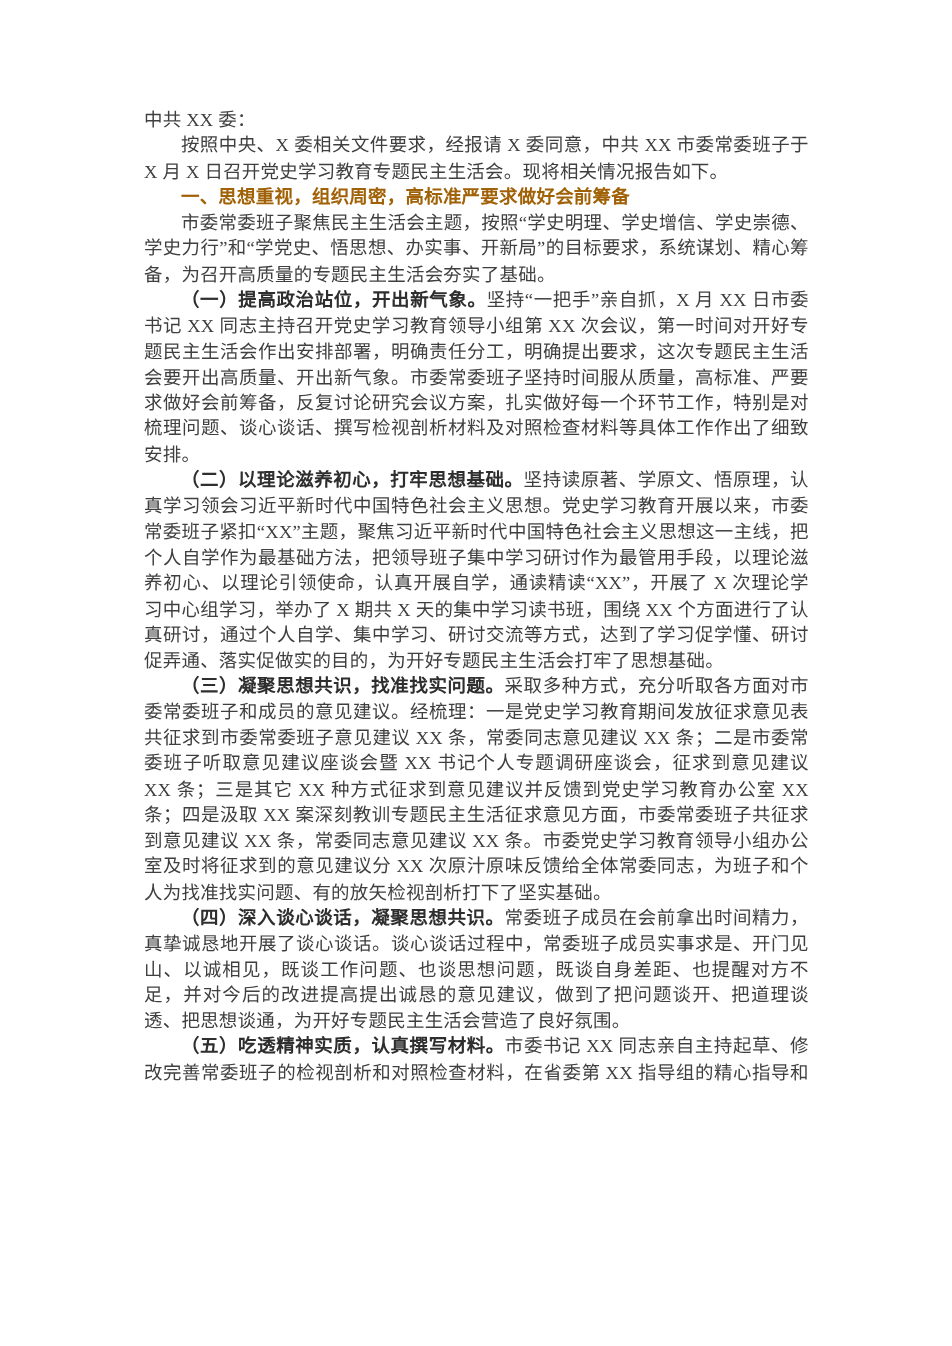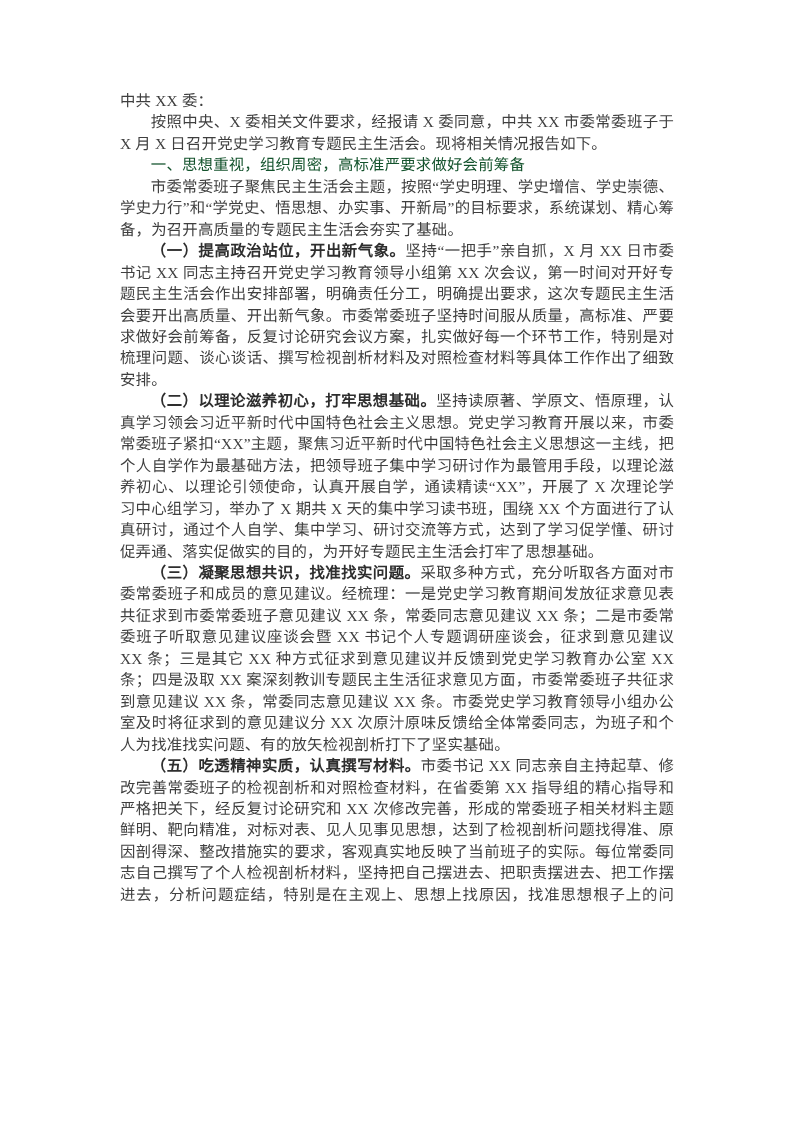--- a/index.html
+++ b/index.html
@@ -25,22 +25,22 @@
     letter-spacing: 0.2px;
   }
   .page p {
     margin: 0;
     padding: 0;
   }
   .indent {
     text-indent: 2em;
   }
   .heading {
-    font-weight: normal;
-    color: #14532d;
+    font-weight: bold;
+    color: #a16207;
     text-indent: 2em;
   }
   .lead {
     font-weight: bold;
     color: #2e2e2e;
   }
 </style>
 </head>
 <body>
 
@@ -53,16 +53,17 @@
   <p class="heading">一、思想重视，组织周密，高标准严要求做好会前筹备</p>
 
   <p class="indent"><span class="lead"></span><span>市委常委班子聚焦民主生活会主题，按照“学史明理、学史增信、学史崇德、学史力行”和“学党史、悟思想、办实事、开新局”的目标要求，系统谋划、精心筹备，为召开高质量的专题民主生活会夯实了基础。</span></p>
 
   <p class="indent"><span class="lead">（一）提高政治站位，开出新气象。</span><span>坚持“一把手”亲自抓，X 月 XX 日市委书记 XX 同志主持召开党史学习教育领导小组第 XX 次会议，第一时间对开好专题民主生活会作出安排部署，明确责任分工，明确提出要求，这次专题民主生活会要开出高质量、开出新气象。市委常委班子坚持时间服从质量，高标准、严要求做好会前筹备，反复讨论研究会议方案，扎实做好每一个环节工作，特别是对梳理问题、谈心谈话、撰写检视剖析材料及对照检查材料等具体工作作出了细致安排。</span></p>
 
   <p class="indent"><span class="lead">（二）以理论滋养初心，打牢思想基础。</span><span>坚持读原著、学原文、悟原理，认真学习领会习近平新时代中国特色社会主义思想。党史学习教育开展以来，市委常委班子紧扣“XX”主题，聚焦习近平新时代中国特色社会主义思想这一主线，把个人自学作为最基础方法，把领导班子集中学习研讨作为最管用手段，以理论滋养初心、以理论引领使命，认真开展自学，通读精读“XX”，开展了 X 次理论学习中心组学习，举办了 X 期共 X 天的集中学习读书班，围绕 XX 个方面进行了认真研讨，通过个人自学、集中学习、研讨交流等方式，达到了学习促学懂、研讨促弄通、落实促做实的目的，为开好专题民主生活会打牢了思想基础。</span></p>
 
   <p class="indent"><span class="lead">（三）凝聚思想共识，找准找实问题。</span><span>采取多种方式，充分听取各方面对市委常委班子和成员的意见建议。经梳理：一是党史学习教育期间发放征求意见表共征求到市委常委班子意见建议 XX 条，常委同志意见建议 XX 条；二是市委常委班子听取意见建议座谈会暨 XX 书记个人专题调研座谈会，征求到意见建议 XX 条；三是其它 XX 种方式征求到意见建议并反馈到党史学习教育办公室 XX 条；四是汲取 XX 案深刻教训专题民主生活征求意见方面，市委常委班子共征求到意见建议 XX 条，常委同志意见建议 XX 条。市委党史学习教育领导小组办公室及时将征求到的意见建议分 XX 次原汁原味反馈给全体常委同志，为班子和个人为找准找实问题、有的放矢检视剖析打下了坚实基础。</span></p>
 
+  <p class="indent"><span class="lead">（四）深入谈心谈话，凝聚思想共识。</span><span>常委班子成员在会前拿出时间精力，真挚诚恳地开展了谈心谈话。谈心谈话过程中，常委班子成员实事求是、开门见山、以诚相见，既谈工作问题、也谈思想问题，既谈自身差距、也提醒对方不足，并对今后的改进提高提出诚恳的意见建议，做到了把问题谈开、把道理谈透、把思想谈通，为开好专题民主生活会营造了良好氛围。</span></p>
 
   <p class="indent"><span class="lead">（五）吃透精神实质，认真撰写材料。</span><span>市委书记 XX 同志亲自主持起草、修改完善常委班子的检视剖析和对照检查材料，在省委第 XX 指导组的精心指导和严格把关下，经反复讨论研究和 XX 次修改完善，形成的常委班子相关材料主题鲜明、靶向精准，对标对表、见人见事见思想，达到了检视剖析问题找得准、原因剖得深、整改措施实的要求，客观真实地反映了当前班子的实际。每位常委同志自己撰写了个人检视剖析材料，坚持把自己摆进去、把职责摆进去、把工作摆进去，分析问题症结，特别是在主观上、思想上找原因，找准思想根子上的问题，如实报告个人有关事项，并明确努力方向和改进措施。</span></p>
 
 </div>
 
 </body></html>

